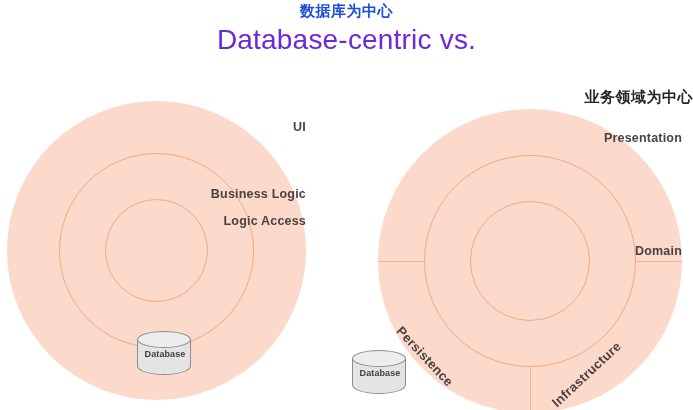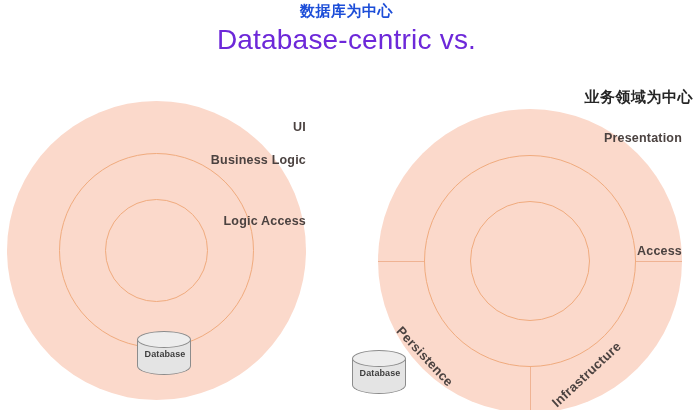--- a/index.html
+++ b/index.html
@@ -96,21 +96,21 @@
   #left-outer {
     left: 0; top: 0; width: 299px; height: 299px;
   }
   #left-mid {
     left: 52px; top: 52px; width: 195px; height: 195px;
   }
   #left-inner {
     left: 98px; top: 98px; width: 103px; height: 103px;
   }
   #left-label-ui        { top: 19px; }
-  #left-label-business  { top: 52px; }
+  #left-label-business  { top: 86px; }
   #left-label-data      { top: 113px; }
 
   
   #right-diagram {
     left: 378px;
     top: 109px;
     width: 304px;
     height: 304px;
   }
   #right-outer {
@@ -254,21 +254,21 @@
   <div class="ring ring-fill" id="right-outer"></div>
 
   <div class="sector-divider" id="divider-left"></div>
   <div class="sector-divider" id="divider-right"></div>
   <div class="sector-divider" id="divider-bottom"></div>
 
   <div class="ring ring-line" id="right-mid"></div>
   <div class="ring ring-line" id="right-inner"></div>
 
   <div class="ring-label" id="right-label-presentation">Presentation</div>
-  <div class="ring-label" id="right-label-domain">Access</div>
+  <div class="ring-label" id="right-label-domain">Domain</div>
 
   <div class="arc-label" id="label-persistence">Persistence</div>
   <div class="arc-label" id="label-infrastructure">Infrastructure</div>
 </div>
 
 <div class="db-cyl" id="db-right">
   <div class="db-body"></div>
   <div class="db-top"></div>
   <div class="db-text">Database</div>
 </div>

